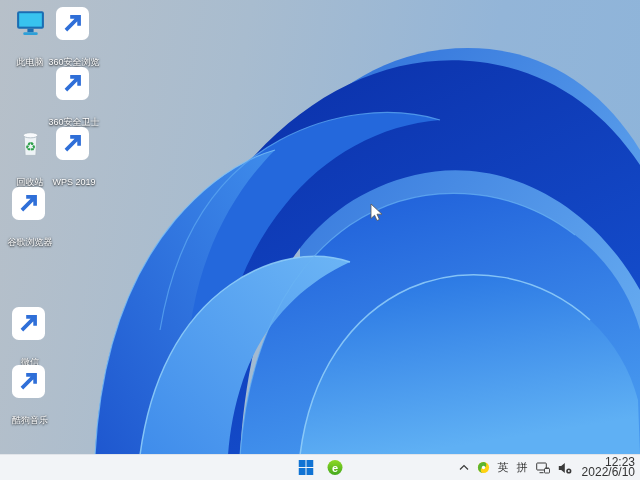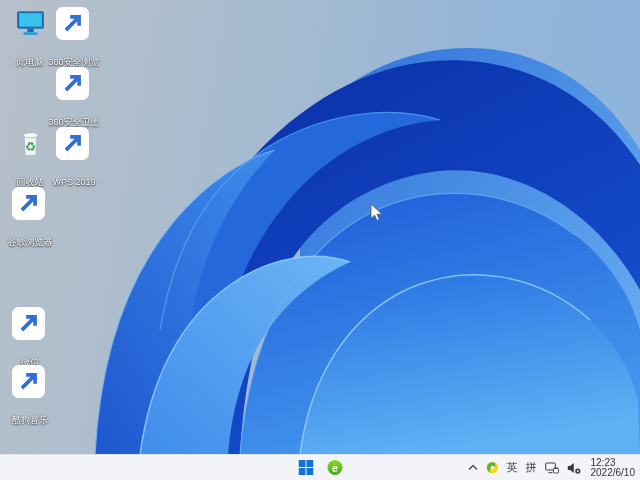--- a/index.html
+++ b/index.html
@@ -18,21 +18,21 @@
     text-shadow:0 1px 2px rgba(0,0,0,.75),0 0 2px rgba(0,0,0,.5);}
   
   .taskbar{position:absolute;left:0;bottom:0;width:640px;height:25px;background:#f2f4f7;
     border-top:1px solid #e1e4e9;display:flex;align-items:center;}
   .tb-center{position:absolute;left:50%;transform:translateX(-50%);display:flex;gap:7px;align-items:center;}
   .tb-btn{width:22px;height:21px;display:flex;align-items:center;justify-content:center;
     border:none;background:transparent;border-radius:4px;padding:0;}
   .tb-right{position:absolute;right:5px;top:0;height:100%;display:flex;align-items:center;gap:8px;}
   .tray-ic{display:flex;align-items:center;justify-content:center;height:100%;}
   .lang{font-size:11px;color:#333;line-height:25px;}
-  .clock{font-size:10px;line-height:9.5px;color:#333;padding-left:2px;}
+  .clock{font-size:12px;line-height:9.5px;color:#333;text-align:right;padding-left:2px;}
   .cursor{position:absolute;left:370px;top:203px;width:13px;height:19px;pointer-events:none;}
 </style>
 </head>
 <body>
 
 <div id="screen">
 
   <div class="wallpaper">
     <svg viewBox="0 0 640 455" preserveAspectRatio="none">
       <defs>

